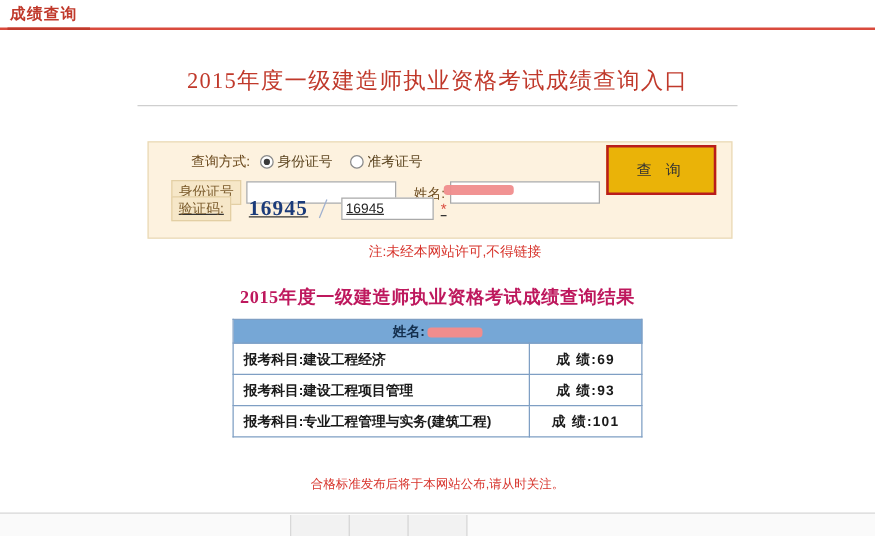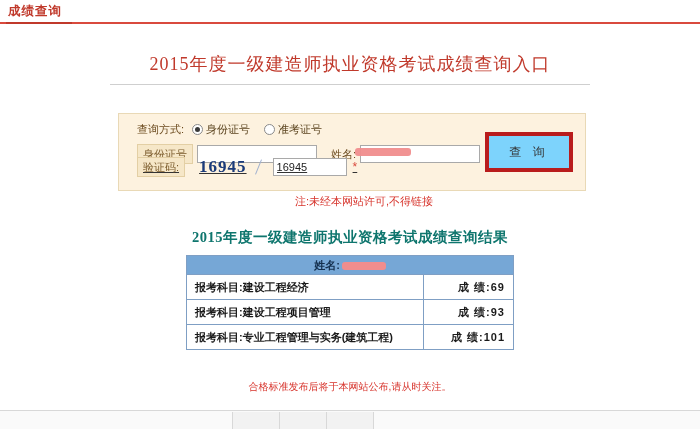--- a/index.html
+++ b/index.html
@@ -84,20 +84,21 @@
     color: #7a5a2a;
     font-size: 11px;
     padding: 2px 5px;
     line-height: 14px;
     white-space: nowrap;
   }
   .label-plain {
     color: #6b4a1e;
     font-size: 11px;
     white-space: nowrap;
+    margin-left: 16px;
   }
   .radio-wrap {
     display: flex;
     align-items: center;
     margin-left: 8px;
     font-size: 11px;
     color: #5c4520;
   }
   .radio-dot {
     width: 9px;
@@ -165,25 +166,25 @@
   }
   .req-star {
     color: #d94a3d;
     font-size: 12px;
     margin-left: 6px;
   }
 
   .submit-btn {
     position: absolute;
     right: 12px;
-    top: 18px;
+    top: 2px;
     width: 88px;
     height: 40px;
-    background: #7dd3fc;
-    border: 4px solid #b91c1c;
+    background: #eab308;
+    border: 2px solid #b91c1c;
     color: #333;
     font-size: 12px;
     letter-spacing: 4px;
     cursor: pointer;
     font-family: "Liberation Sans", sans-serif;
   }
 
   .notice {
     position: absolute;
     left: 0; right: 0;
@@ -193,21 +194,21 @@
     font-size: 11px;
     padding-left: 28px;
   }
 
   
   .result-title {
     position: absolute;
     left: 0; right: 0;
     top: 228px;
     text-align: center;
-    color: #0f766e;
+    color: #be185d;
     font-size: 14.5px;
     font-weight: bold;
     font-family: "Liberation Serif", serif;
     letter-spacing: .5px;
   }
 
   .result-table {
     position: absolute;
     left: 186px;
     top: 255px;
@@ -223,21 +224,21 @@
     white-space: nowrap;
   }
   .result-table tr.head td {
     background: #76a7d6;
     text-align: center;
     color: #14304f;
     font-weight: bold;
     height: 18px;
   }
   .cell-subject { width: 220px; font-weight: bold; }
-  .cell-score { text-align: right; font-weight: bold; letter-spacing: 1px; }
+  .cell-score { text-align: center; font-weight: bold; letter-spacing: 1px; }
   .name-hidden {
     display: inline-block;
     width: 44px;
     height: 8px;
     background: #f08d8d;
     border-radius: 3px;
     vertical-align: middle;
     margin-left: 2px;
   }
 

